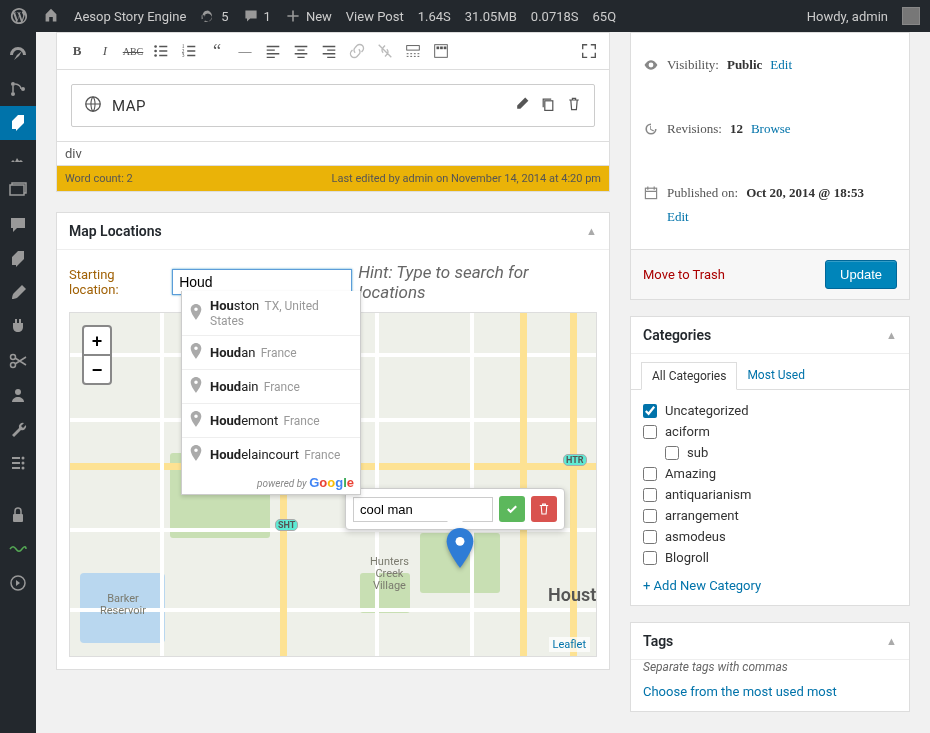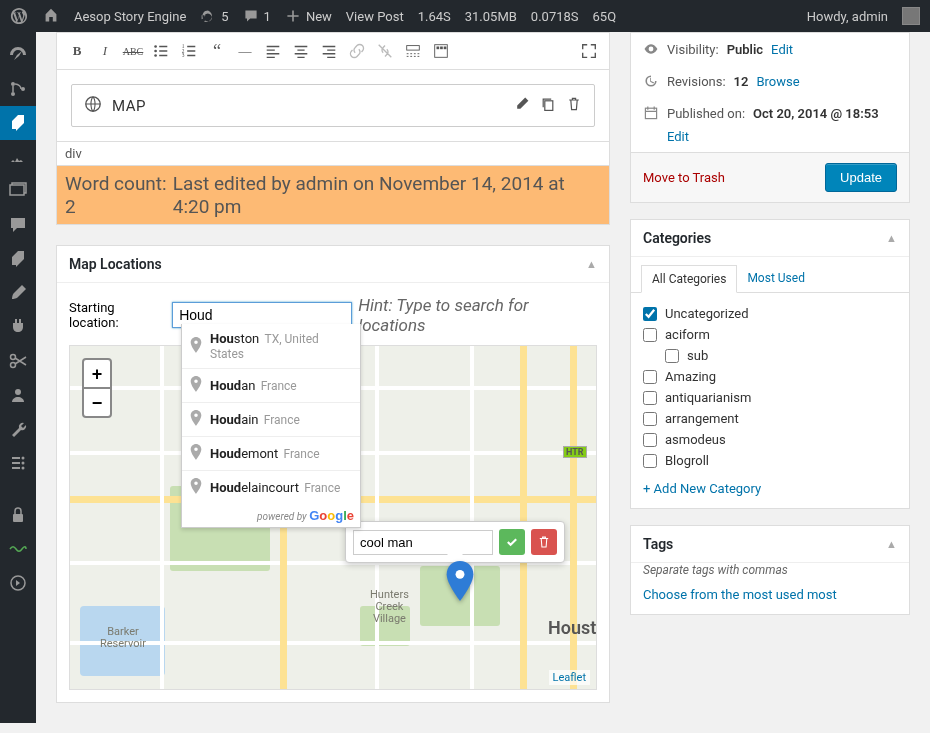--- a/index.html
+++ b/index.html
@@ -34,31 +34,31 @@
 .tbtn-spacer { flex: 1; }
 .editor-body { background: #fff; border: 1px solid #ddd; padding: 14px; }
 .map-comp { border: 1px solid #ccc; border-radius: 2px; padding: 10px 12px; display: flex; align-items: center; gap: 10px; }
 .map-comp .globe svg { fill: #555; width: 18px; height: 18px; }
 .map-comp .label { font-size: 15px; color: #333; letter-spacing: 0.5px; }
 .map-comp .spacer { flex: 1; }
 .map-comp .aicon { cursor: pointer; }
 .map-comp .aicon svg { fill: #555; width: 16px; height: 16px; }
 
 .editor-foot1 { background: #fff; border: 1px solid #ddd; border-top: none; padding: 4px 8px; color: #555; font-size: 13px; }
-.editor-foot2 { background: #fdba74; border: 1px solid #ddd; border-top: none; padding: 6px 8px; display: flex; justify-content: space-between; color: #555; font-size: 19px; }
+.editor-foot2 { background: #eab308; border: 1px solid #ddd; border-top: none; padding: 6px 8px; display: flex; justify-content: space-between; color: #555; font-size: 11px; }
 
 
 .metabox { background: #fff; border: 1px solid #ddd; margin-top: 20px; }
 .metabox-head { padding: 10px 12px; border-bottom: 1px solid #eee; display: flex; justify-content: space-between; align-items: center; }
 .metabox-head h3 { font-size: 14px; font-weight: 600; color: #23282d; }
 .metabox-head .toggle { color: #aaa; cursor: pointer; font-size: 11px; }
 .metabox-body { padding: 12px; }
 
 .startloc-row { display: flex; align-items: center; gap: 6px; margin-bottom: 10px; position: relative; }
-.startloc-row label { font-size: 13px; color: #000000; }
+.startloc-row label { font-size: 13px; color: #a16207; }
 .loc-input { width: 180px; padding: 4px 6px; border: 1px solid #5b9dd9; box-shadow: 0 0 2px rgba(30,140,190,.8); font-size: 14px; }
 .hint { font-style: italic; color: #666; font-size: 17px; }
 
 
 .autocomplete { position: absolute; left: 112px; top: 29px; width: 180px; background: #fff; border: 1px solid #ccc; border-top: none; box-shadow: 0 2px 4px rgba(0,0,0,.15); z-index: 20; }
 .ac-item { padding: 7px 8px; display: flex; align-items: center; gap: 8px; border-bottom: 1px solid #eee; cursor: pointer; font-size: 13px; }
 .ac-item:last-of-type { border-bottom: none; }
 .ac-item .pin svg { fill: #aaa; width: 12px; height: 16px; }
 .ac-item .match { font-weight: 700; color: #222; }
 .ac-item .rest { color: #222; }
@@ -72,42 +72,42 @@
 .map-bg { position: absolute; inset: 0; }
 .road { position: absolute; background: #fff; }
 .road-h { height: 4px; left: 0; right: 0; }
 .road-v { width: 4px; top: 0; bottom: 0; }
 .road.big { background: #fde293; height: 7px; }
 .road.bigv { background: #fde293; width: 7px; }
 .park { position: absolute; background: #c8dfb3; border-radius: 3px; }
 .water { position: absolute; background: #b9d7ef; border-radius: 4px; }
 .map-label { position: absolute; color: #7a7a6e; font-size: 11px; text-align: center; line-height: 1.1; }
 .map-label.city { color: #555; font-weight: 600; font-size: 18px; }
-.shield { position:absolute; display:flex; align-items:center; justify-content:center; font-size:9px; font-weight:700; color:#555; background:#84cc16; border:1px solid #aaa; border-radius:0; padding:0 2px; }
+.shield { position:absolute; display:flex; align-items:center; justify-content:center; font-size:9px; font-weight:700; color:#555; background:#5eead4; border:1px solid #aaa; border-radius:5px; padding:0 2px;margin-top:41px; }
 
 .zoomctrl { position: absolute; left: 12px; top: 12px; display: flex; flex-direction: column; }
 .zoomctrl button { width: 30px; height: 30px; background: #fff; border: 2px solid #888; font-size: 18px; font-weight: 700; cursor: pointer; line-height: 1; }
 .zoomctrl button:first-child { border-bottom-width: 1px; border-radius: 4px 4px 0 0; }
 .zoomctrl button:last-child { border-top-width: 1px; border-radius: 0 0 4px 4px; }
 
 .marker { position: absolute; left: 375px; top: 215px; width: 30px; height: 30px; }
 .marker svg { width: 30px; height: 40px; fill: #2e7cd6; filter: drop-shadow(0 2px 2px rgba(0,0,0,.3)); }
 .popup { position: absolute; left: 275px; top: 175px; background: #fff; border: 1px solid #ccc; border-radius: 4px; padding: 7px; display: flex; gap: 6px; align-items: center; box-shadow: 0 2px 6px rgba(0,0,0,.2); }
 .popup::after { content:""; position:absolute; bottom:-9px; left:50%; transform:translateX(-50%); border:9px solid transparent; border-top-color:#fff; }
 .popup input { width: 140px; padding: 4px 6px; border: 1px solid #ccc; font-size: 13px; }
 .popup .pbtn { width: 26px; height: 26px; border-radius: 3px; display: flex; align-items: center; justify-content: center; cursor: pointer; }
 .popup .pbtn svg { fill: #fff; width: 14px; height: 14px; }
 .popup .pbtn.ok { background: #5cb85c; }
 .popup .pbtn.del { background: #d9534f; }
 
 .leaflet-attr { position: absolute; right: 6px; bottom: 4px; font-size: 11px; color: #0073aa; background: rgba(255,255,255,.7); padding: 1px 4px; }
 
 
 .sidebox { background: #fff; border: 1px solid #ddd; margin-bottom: 16px; }
-.sidebox .row { padding: 8px 12px; display: flex; align-items: center; gap: 8px; font-size: 13px; }
+.sidebox .row { padding: 24px 12px; display: flex; align-items: center; gap: 8px; font-size: 13px; font-family: Liberation Serif, serif; }
 .sidebox .row svg { fill: #888; width: 16px; height: 16px; flex-shrink: 0; }
 .sidebox .row .lab { color: #555; }
 .sidebox .row .val { font-weight: 600; color: #333; }
 .sidebox .actions { border-top: 1px solid #ddd; padding: 10px 12px; display: flex; justify-content: space-between; align-items: center; background: #f7f7f7; }
 .trash { color: #a00; font-size: 13px; cursor: pointer; }
 .btn-primary { background: #0085ba; border: 1px solid #006799; color: #fff; padding: 6px 14px; border-radius: 3px; cursor: pointer; font-size: 13px; font-weight: 400; box-shadow: inset 0 1px 0 rgba(255,255,255,.2); }
 
 .cat-tabs { display: flex; border-bottom: 1px solid #ddd; padding: 0 10px; padding-top: 8px; gap: 0; }
 .cat-tab { padding: 6px 10px; font-size: 12px; color: #0073aa; cursor: pointer; }
 .cat-tab.active { border: 1px solid #ddd; border-bottom-color: #fff; background: #fff; margin-bottom: -1px; color: #333; }

